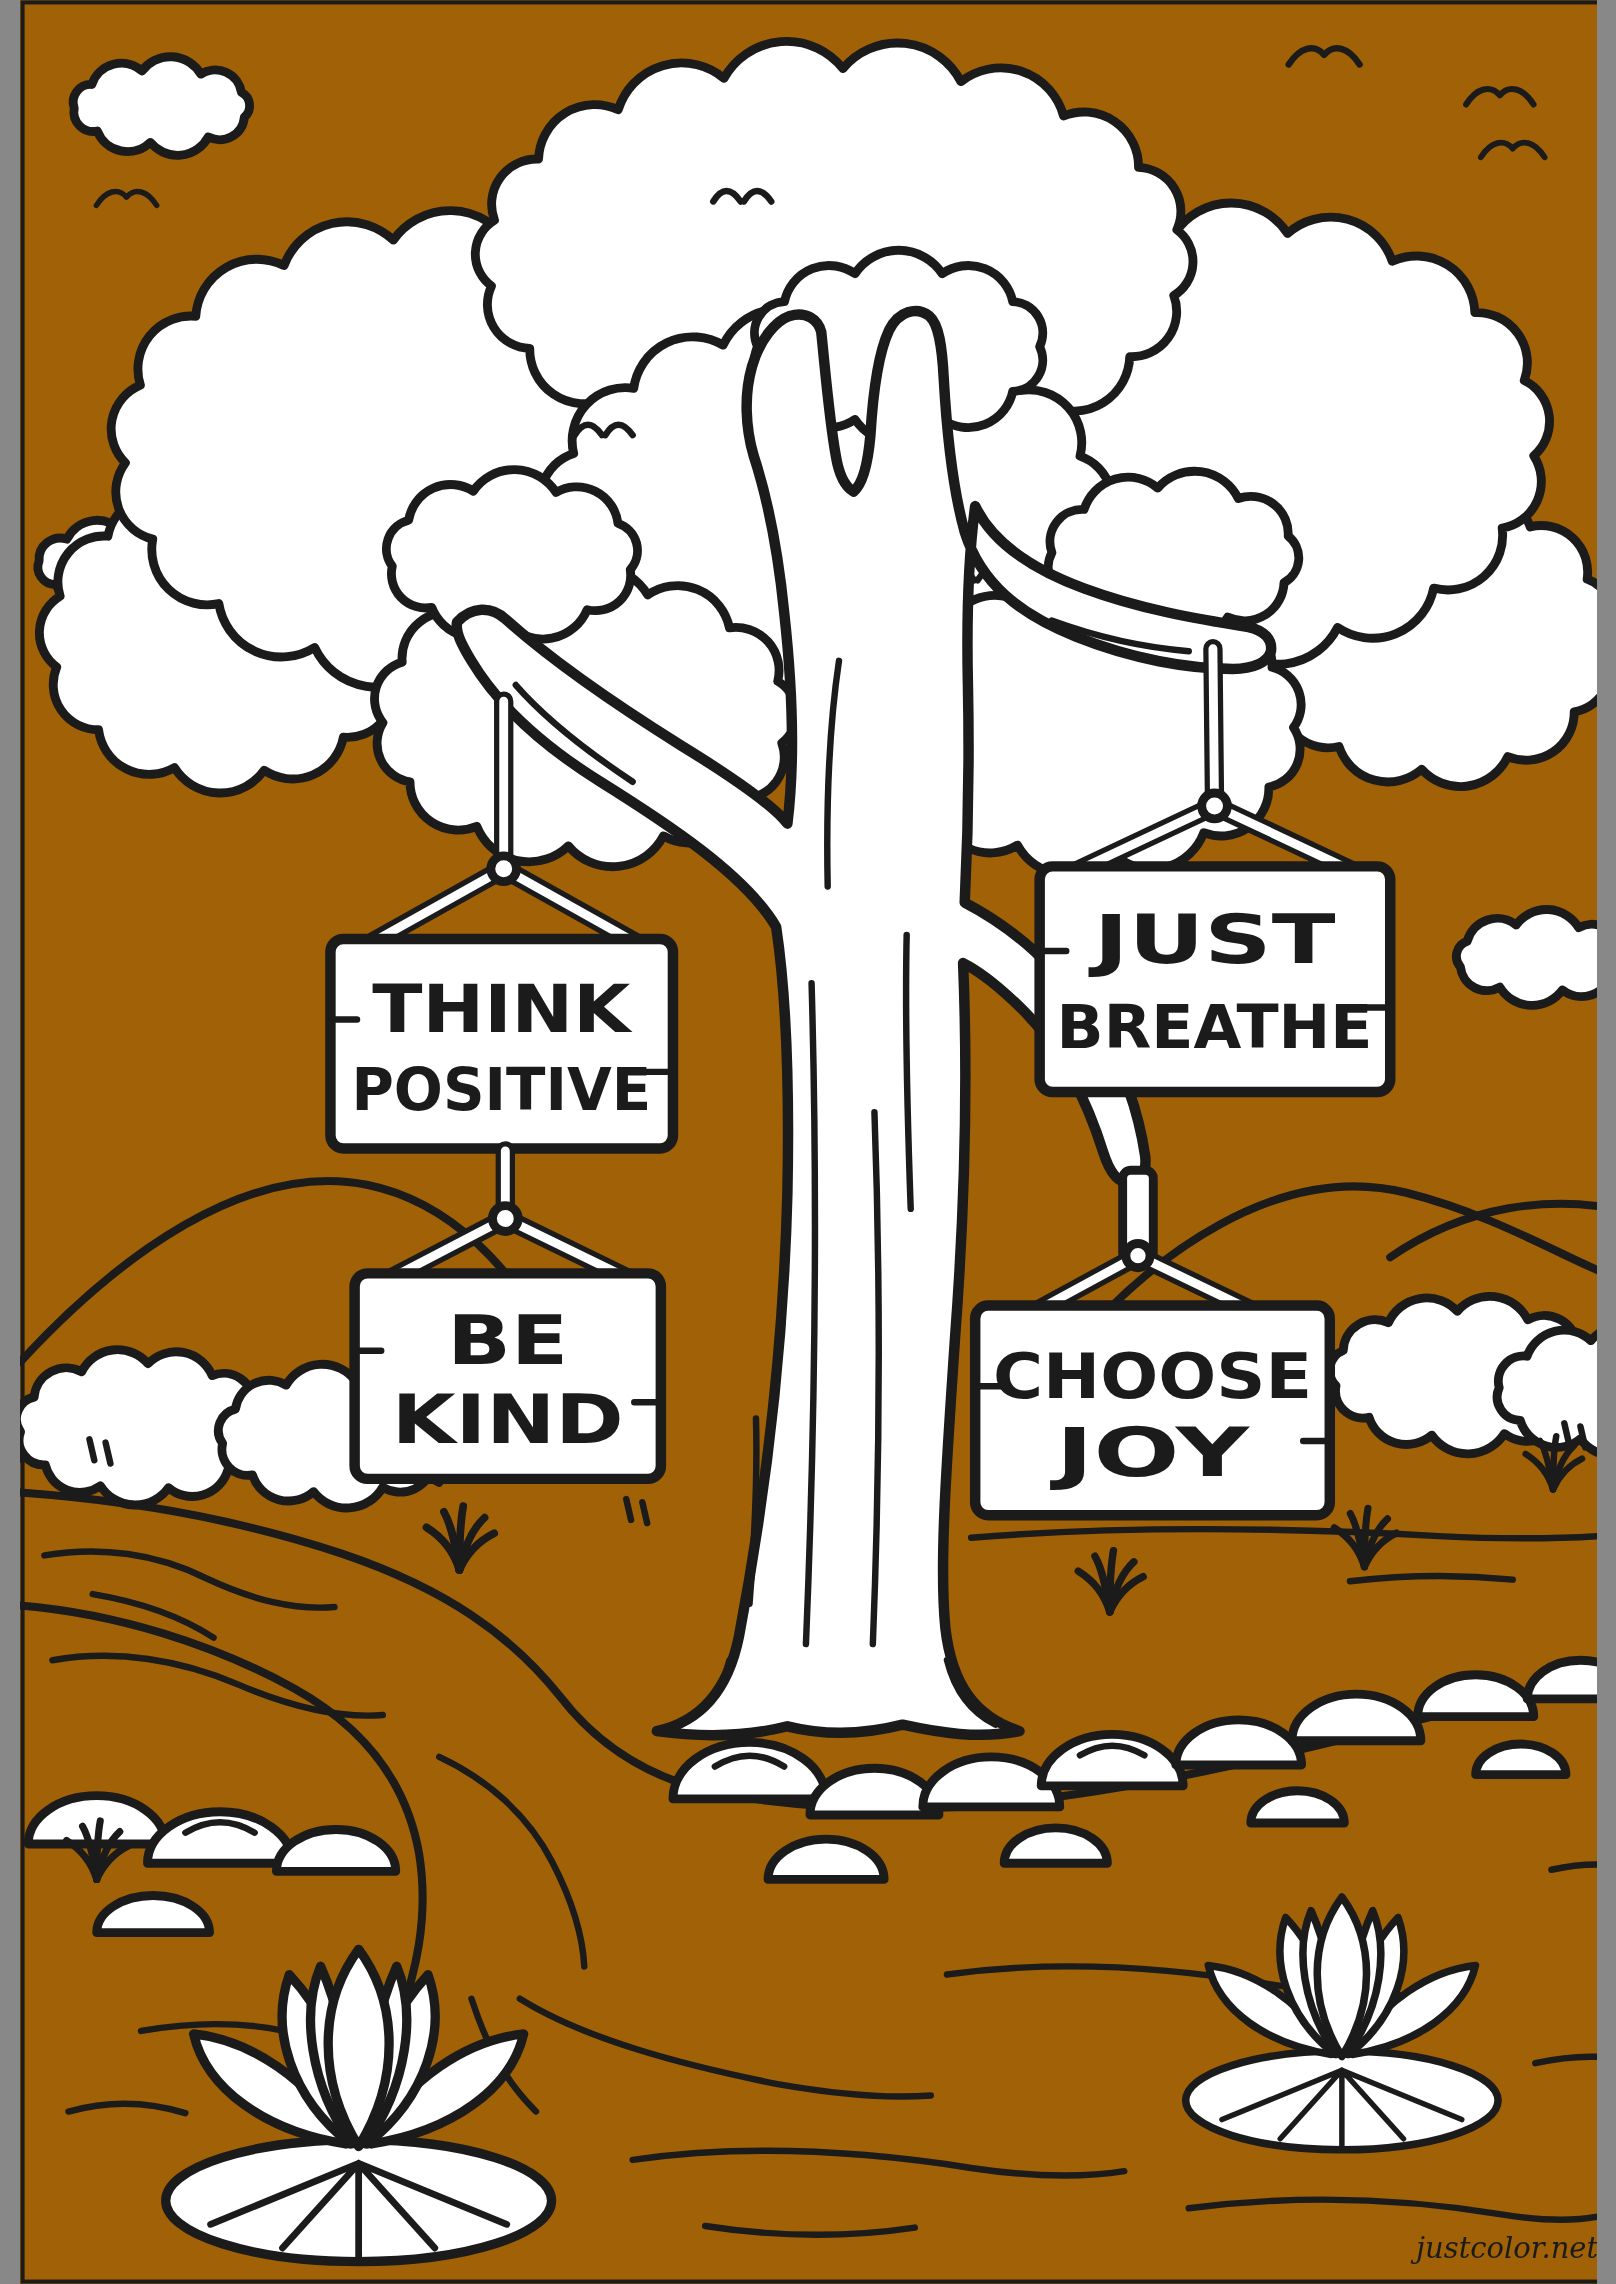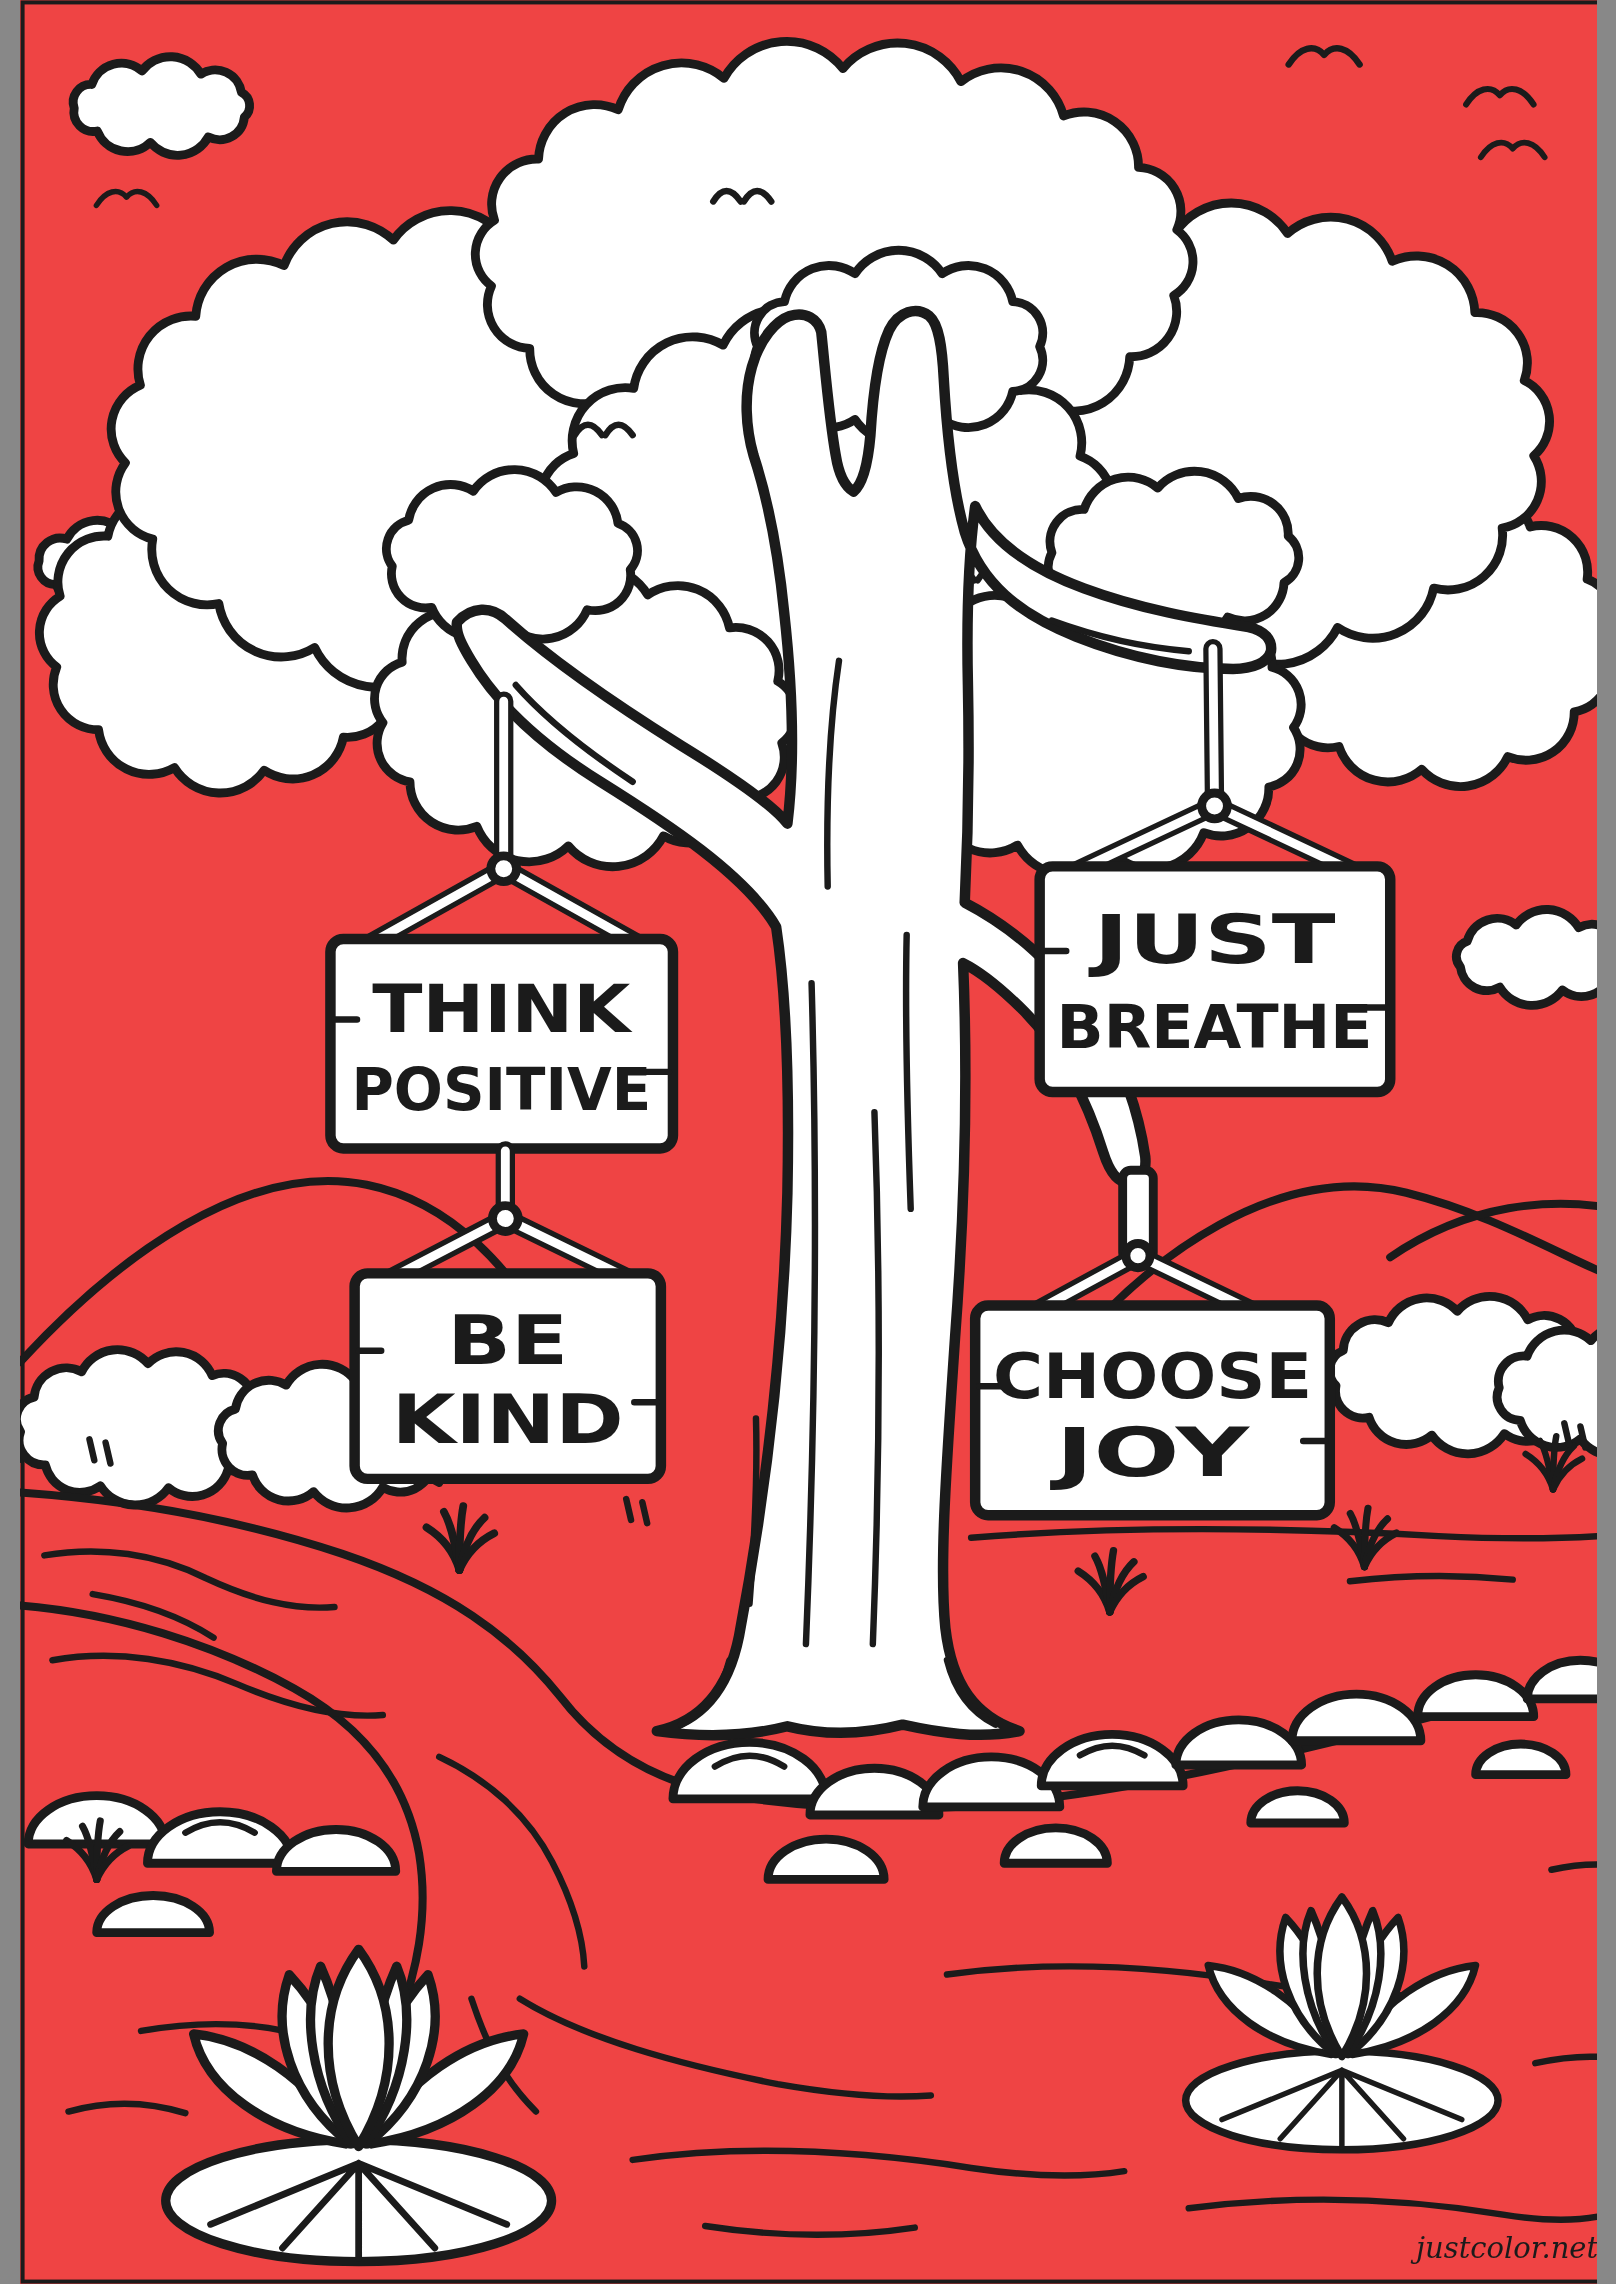--- a/index.html
+++ b/index.html
@@ -1,17 +1,17 @@
 <!DOCTYPE html>
 <html style="--line: #1b1b1b;font-size:13px"><head>
 <meta charset="utf-8">
 <style>
   html,body{margin:0;padding:0;background:#888;}
   .stage{
-    position:relative;width:1577px;height:2284px;background:#ef4444;
+    position:relative;width:1577px;height:2284px;background:#a16207;
     margin:0 auto;overflow:hidden;color:var(--line,#1b1b1b);
     font-family:"DejaVu Sans","Liberation Sans",sans-serif;
   }
   svg{position:absolute;inset:0;display:block;}
   .ln{fill:none;stroke:currentColor;stroke-width:10;stroke-linecap:round;stroke-linejoin:round;}
   .ln8{fill:none;stroke:currentColor;stroke-width:8;stroke-linecap:round;stroke-linejoin:round;}
   .fill{fill:#ffffff;stroke:currentColor;stroke-width:11;stroke-linecap:round;stroke-linejoin:round;}
   .fill13{fill:#ffffff;stroke:currentColor;stroke-width:13;stroke-linecap:round;stroke-linejoin:round;}
   .ropeB{fill:none;stroke:currentColor;stroke-width:24;stroke-linecap:round;stroke-linejoin:round;}
   .ropeW{fill:none;stroke:#ffffff;stroke-width:11;stroke-linecap:round;stroke-linejoin:round;}

